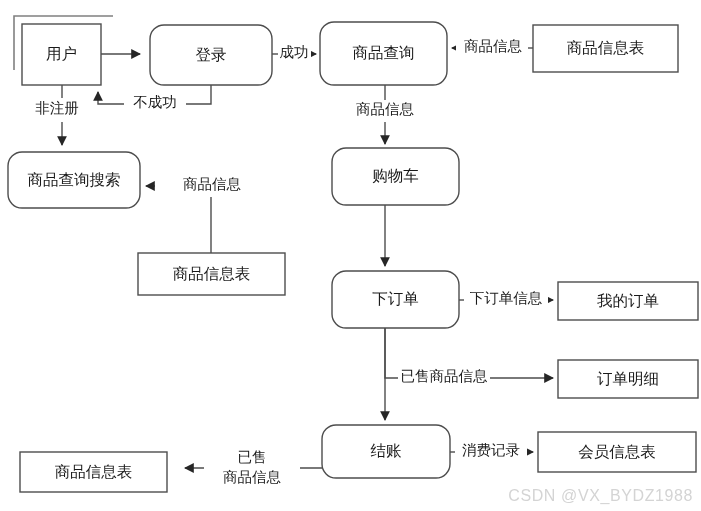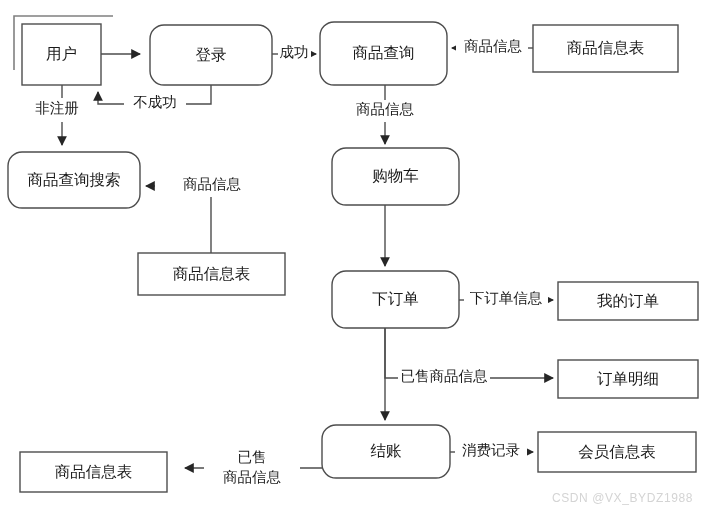--- a/index.html
+++ b/index.html
@@ -58,21 +58,21 @@
     font-size: 14.5px;
     fill: #1a1a1a;
     text-anchor: middle;
     dominant-baseline: middle;
   }
   .watermark {
     position: absolute;
     right: 8px;
     bottom: 6px;
     font-family: "Liberation Sans", sans-serif;
-    font-size: 12px;
+    font-size: 16px;
     color: #d4d4d4;
     letter-spacing: 0.6px;
     user-select: none;
     white-space: nowrap;
   }
 </style>
 </head>
 <body>
 
 <div id="canvas">

